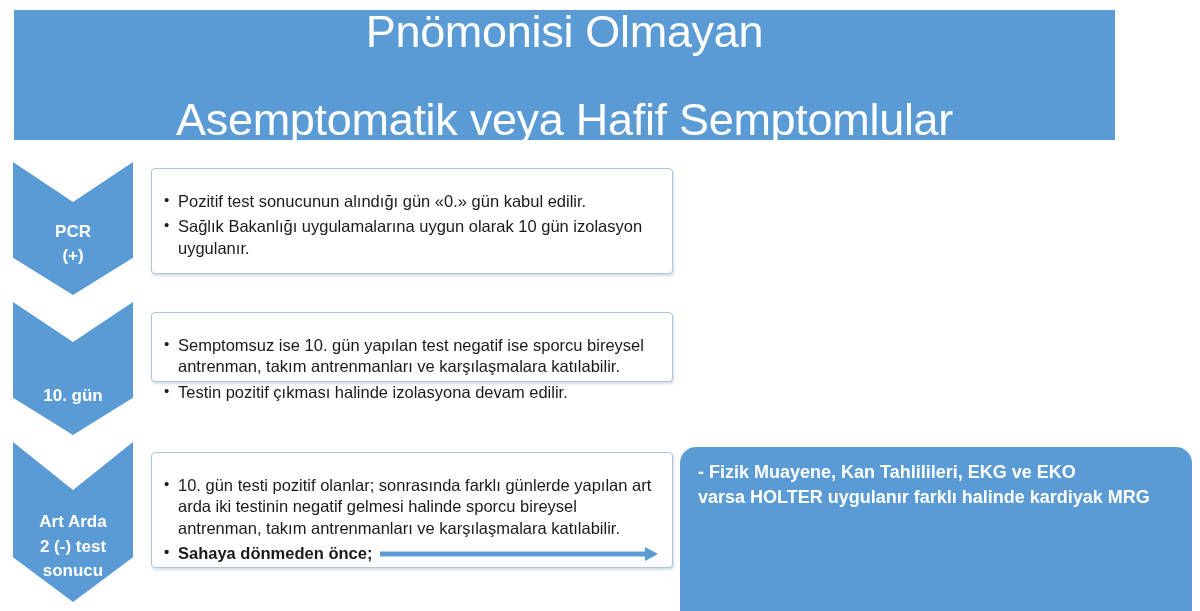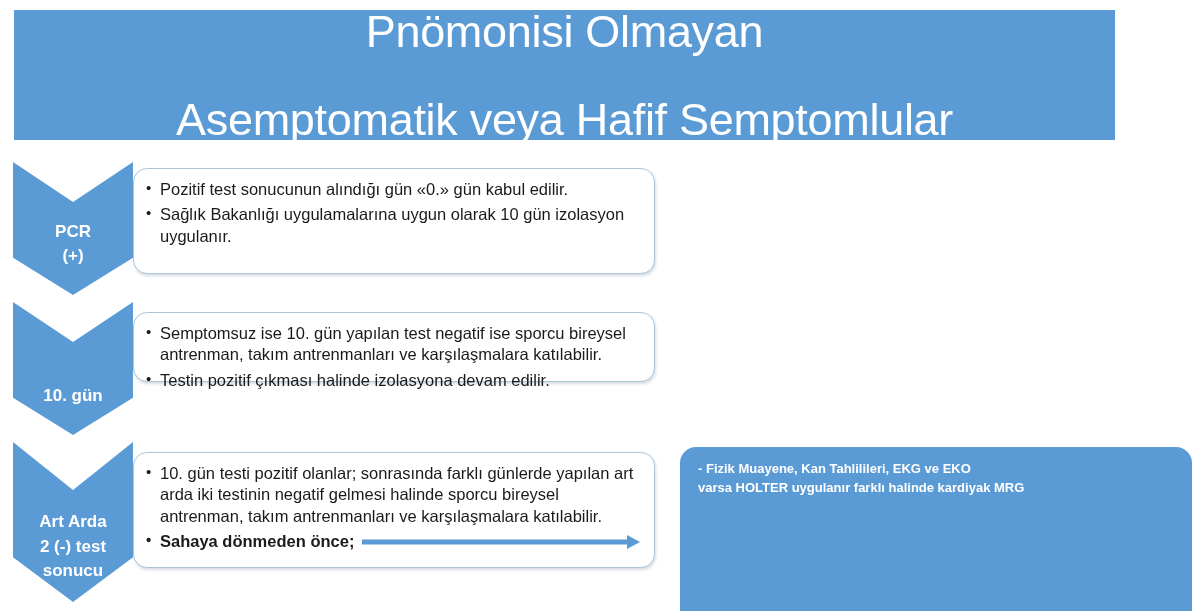--- a/index.html
+++ b/index.html
@@ -73,28 +73,28 @@
     white-space: nowrap;
   }
 
   #chevron-pcr     { top: 162px; height: 133px; padding-bottom: 26px; }
   #chevron-day10   { top: 302px; height: 133px; padding-bottom: 26px; }
   #chevron-twoneg  { top: 442px; height: 160px; padding-bottom: 18px; }
 
   
   .content-box {
     position: absolute;
-    left: 133px;
+    left: 151px;
     width: 522px;
     background: #ffffff;
     border: 1.4px solid #A9C6DD;
-    border-radius: 14px;
+    border-radius: 4px;
     box-sizing: border-box;
     box-shadow: 1px 2px 3px rgba(120,140,160,0.30);
-    padding: 10px 14px 10px 10px;
+    padding: 22px 14px 10px 10px;
   }
   #box-pcr    { top: 168px; height: 106px; }
   #box-day10  { top: 312px; height: 70px;  }
   #box-twoneg { top: 452px; height: 116px; }
 
   .bullet-list {
     list-style: none;
     margin: 0;
     padding: 0;
   }
@@ -169,21 +169,21 @@
   #oneriler-title {
     font-size: 19px;
     font-weight: bold;
     text-decoration: underline;
     text-underline-offset: 3px;
     margin-bottom: 26px;
     letter-spacing: 0.2px;
   }
   #oneriler-lines p {
     margin: 0 0 2px 0;
-    font-size: 13px;
+    font-size: 18px;
     font-weight: bold;
     line-height: 1.30;
     color: #ffffff;
   }
 </style>
 </head>
 <body>
 
 <div id="slide">
 

